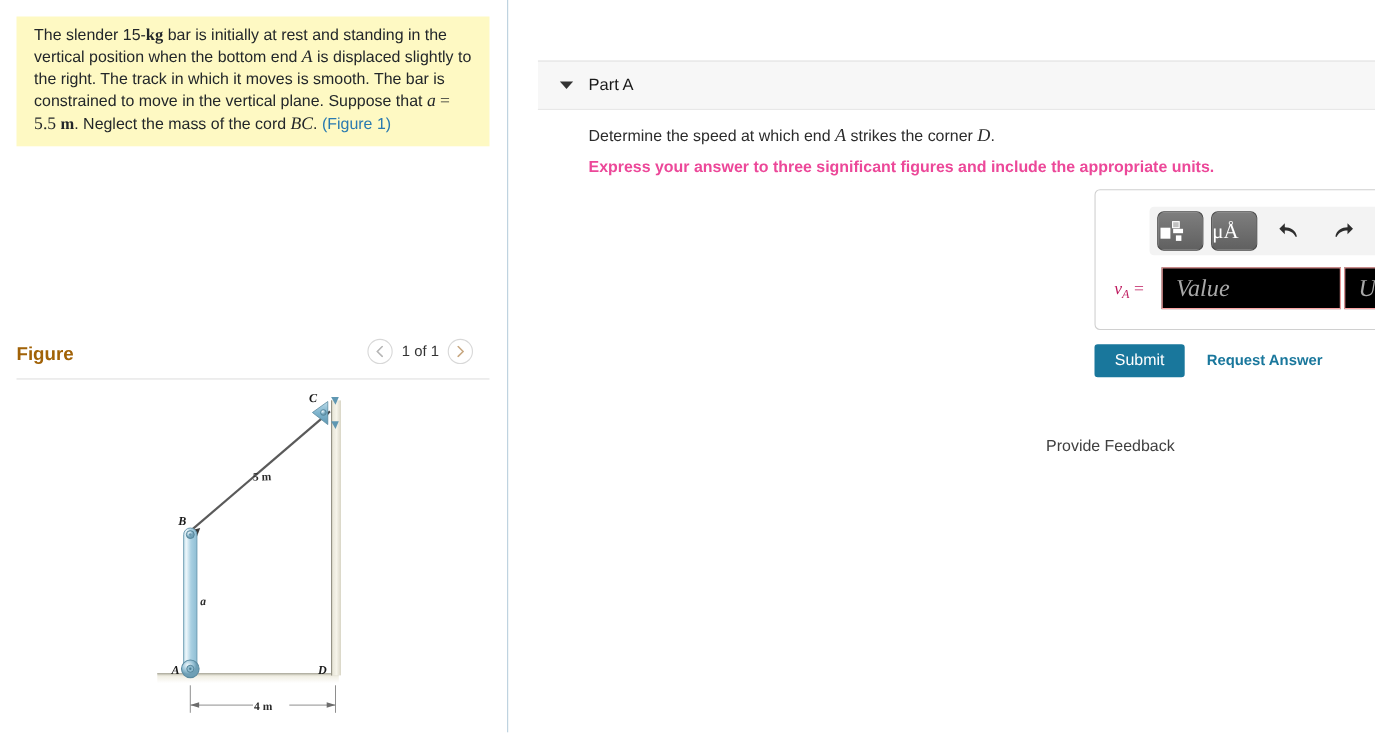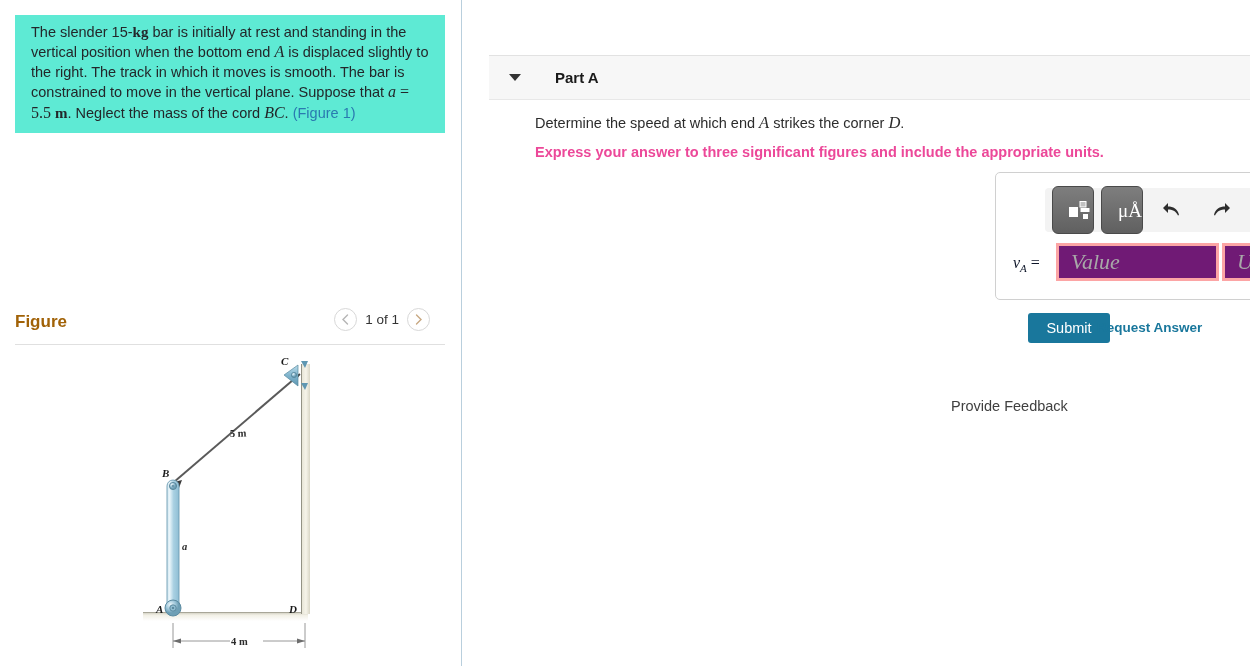--- a/index.html
+++ b/index.html
@@ -29,21 +29,21 @@
   .left-pane {
     position: absolute;
     left: 0; top: 0;
     width: 461px; height: 666px;
   }
 
   .problem-box {
     position: absolute;
     left: 15px; top: 15px;
     width: 430px;
-    background: #5eead4;
+    background: #fef9c3;
     padding: 8px 12px 10px 16px;
   }
   .problem-text {
     font-size: 14.5px;
     line-height: 19.4px;
     color: #23272a;
   }
   .problem-text .mathvar {
     font-family: "Liberation Serif", serif;
     font-style: italic;
@@ -130,23 +130,23 @@
   }
   .collapse-caret {
     margin-left: 20px;
     width: 0; height: 0;
     border-left: 6px solid transparent;
     border-right: 6px solid transparent;
     border-top: 7px solid #333;
     cursor: pointer;
   }
   .parta-label {
-    margin-left: 34px;
+    margin-left: 14px;
     font-size: 15px;
-    font-weight: bold;
+    font-weight: normal;
     color: #1a1a1a;
   }
 
   .question-text {
     position: absolute;
     left: 73px; top: 113px;
     font-size: 14.5px;
     color: #2c2c2c;
   }
   .question-text .mvar {
@@ -174,31 +174,30 @@
   .mathbar {
     position: absolute;
     left: 49px; top: 15px;
     width: 345px; height: 44px;
     background: #f3f3f3;
     border-radius: 4px;
     display: flex;
     align-items: center;
   }
   .tool-btn {
-    width: 42px; height: 48px;
+    width: 42px; height: 36px;
     margin-left: 7px;
     border-radius: 6px;
     background: linear-gradient(#7e7e7e, #606060);
     border: 1px solid #4a4a4a;
     display: flex;
     align-items: center;
-    justify-content: flex-end;
+    justify-content: flex-start;
     cursor: pointer;
     color: #fff;
-    padding-left: 11px;
   }
   .tool-icon {
     width: 26px; height: 22px;
     display: flex;
     align-items: center;
     justify-content: center;
   }
   .tool-plain {
     width: 40px; height: 36px;
     display: flex;
@@ -213,31 +212,31 @@
     font-size: 19px;
     line-height: 1;
     color: #fff;
   }
 
   .vlabel {
     position: absolute;
     left: 17px; top: 81px;
     font-family: "Liberation Serif", serif;
     font-size: 16px;
-    color: #0f172a;
+    color: #be185d;
   }
   .vlabel i { font-style: italic; }
   .vlabel sub { font-size: 11px; }
 
   .field {
     position: absolute;
     top: 70px;
     height: 38px;
-    border: 3px solid #fca5a5;
-    background: #701a75;
+    border: 1px solid #fca5a5;
+    background: #000000;
     font-family: "Liberation Serif", serif;
     font-style: italic;
     font-size: 22px;
     color: #a8a8a8;
     padding: 0 12px;
     outline: none;
   }
   .field-value { left: 60px; width: 163px; }
   .field-units { left: 226px; width: 163px; }
   .field::placeholder { color: #a8a8a8; opacity: 1; }
@@ -247,21 +246,20 @@
     position: absolute;
     left: 533px; top: 313px;
     width: 82px; height: 30px;
     background: #19779c;
     color: #fff;
     border: none;
     border-radius: 3px;
     font-size: 14.5px;
     font-family: "Liberation Sans", sans-serif;
     cursor: pointer;
-    margin-left: 33px;
   }
   .request-link {
     position: absolute;
     left: 635px; top: 320px;
     font-size: 13.5px;
     font-weight: bold;
     color: #19779c;
     cursor: pointer;
   }
   .feedback-link {

